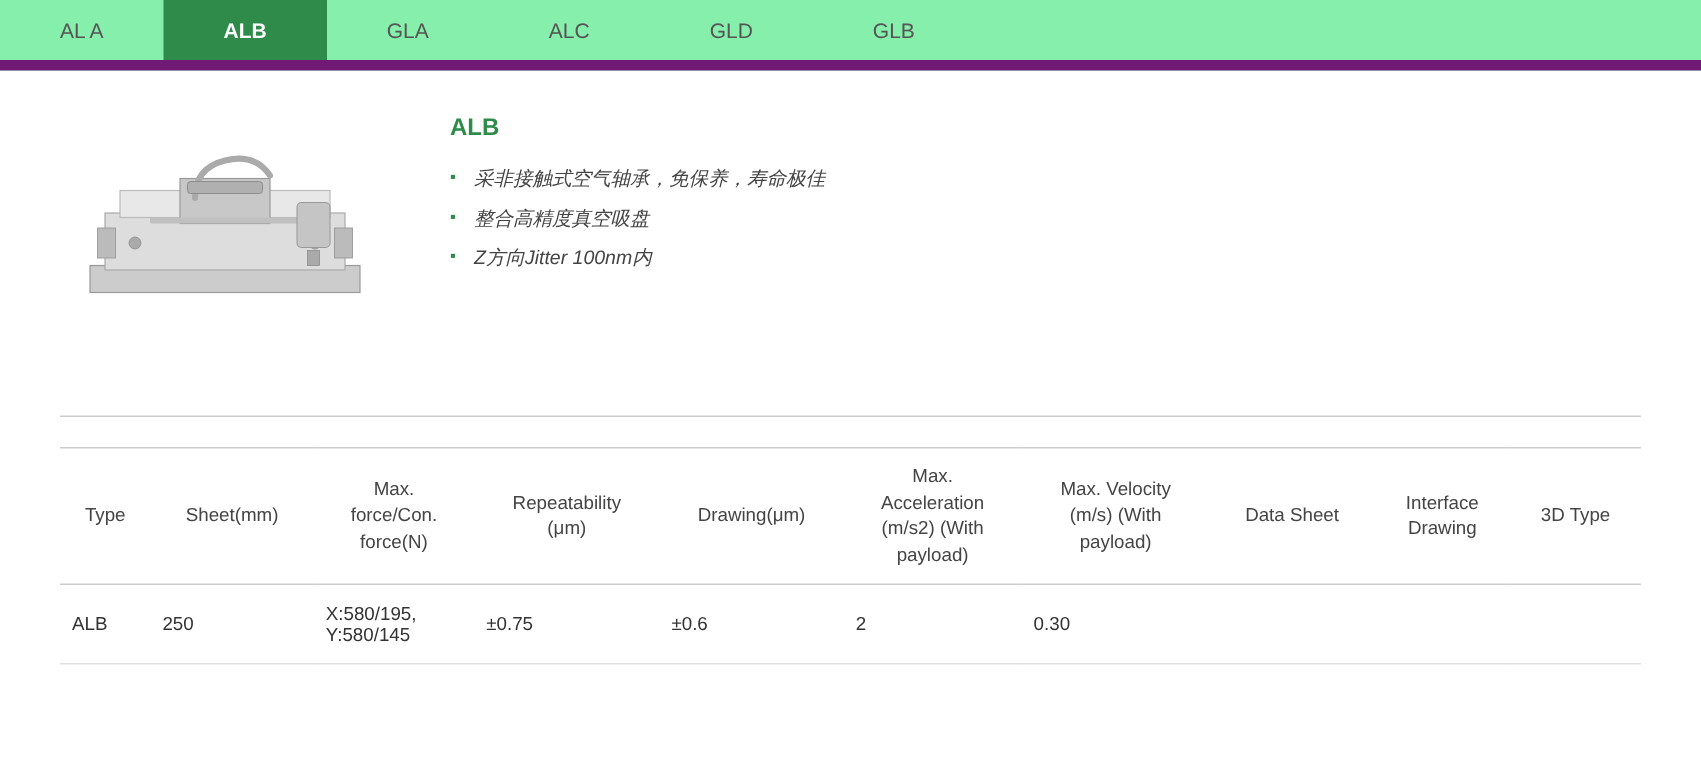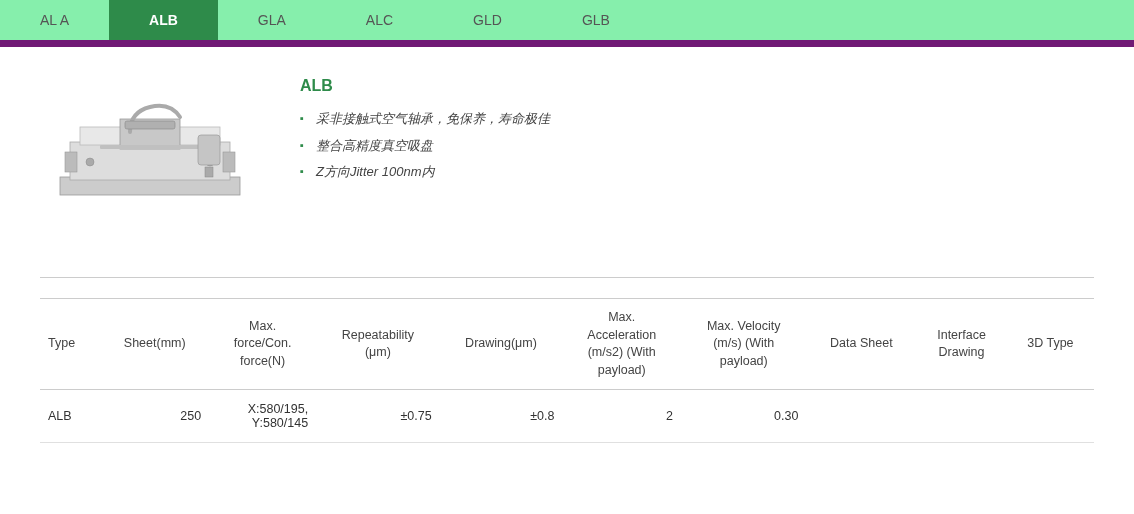--- a/index.html
+++ b/index.html
@@ -112,30 +112,30 @@
     thead th {
       padding: 10px 8px;
       text-align: center;
       font-weight: normal;
       color: #444;
       vertical-align: middle;
       line-height: 1.4;
     }
 
     thead th:first-child {
-      text-align: left;
+      text-align: center;
     }
 
     tbody tr {
       border-bottom: 1px solid #e0e0e0;
     }
 
     tbody td {
       padding: 12px 8px;
-      text-align: right;
+      text-align: left;
       vertical-align: middle;
       color: #333;
     }
 
     tbody td:first-child {
       text-align: left;
     }
   </style>
 </head>
 <body>
@@ -208,21 +208,21 @@
           <th>Interface<br>Drawing</th>
           <th>3D Type</th>
         </tr>
       </thead>
       <tbody>
         <tr>
           <td>ALB</td>
           <td>250</td>
           <td>X:580/195,<br>Y:580/145</td>
           <td>±0.75</td>
-          <td>±0.8</td>
+          <td>±0.6</td>
           <td>2</td>
           <td>0.30</td>
           <td></td>
           <td></td>
           <td></td>
         </tr>
       </tbody>
     </table>
   </div>
 

